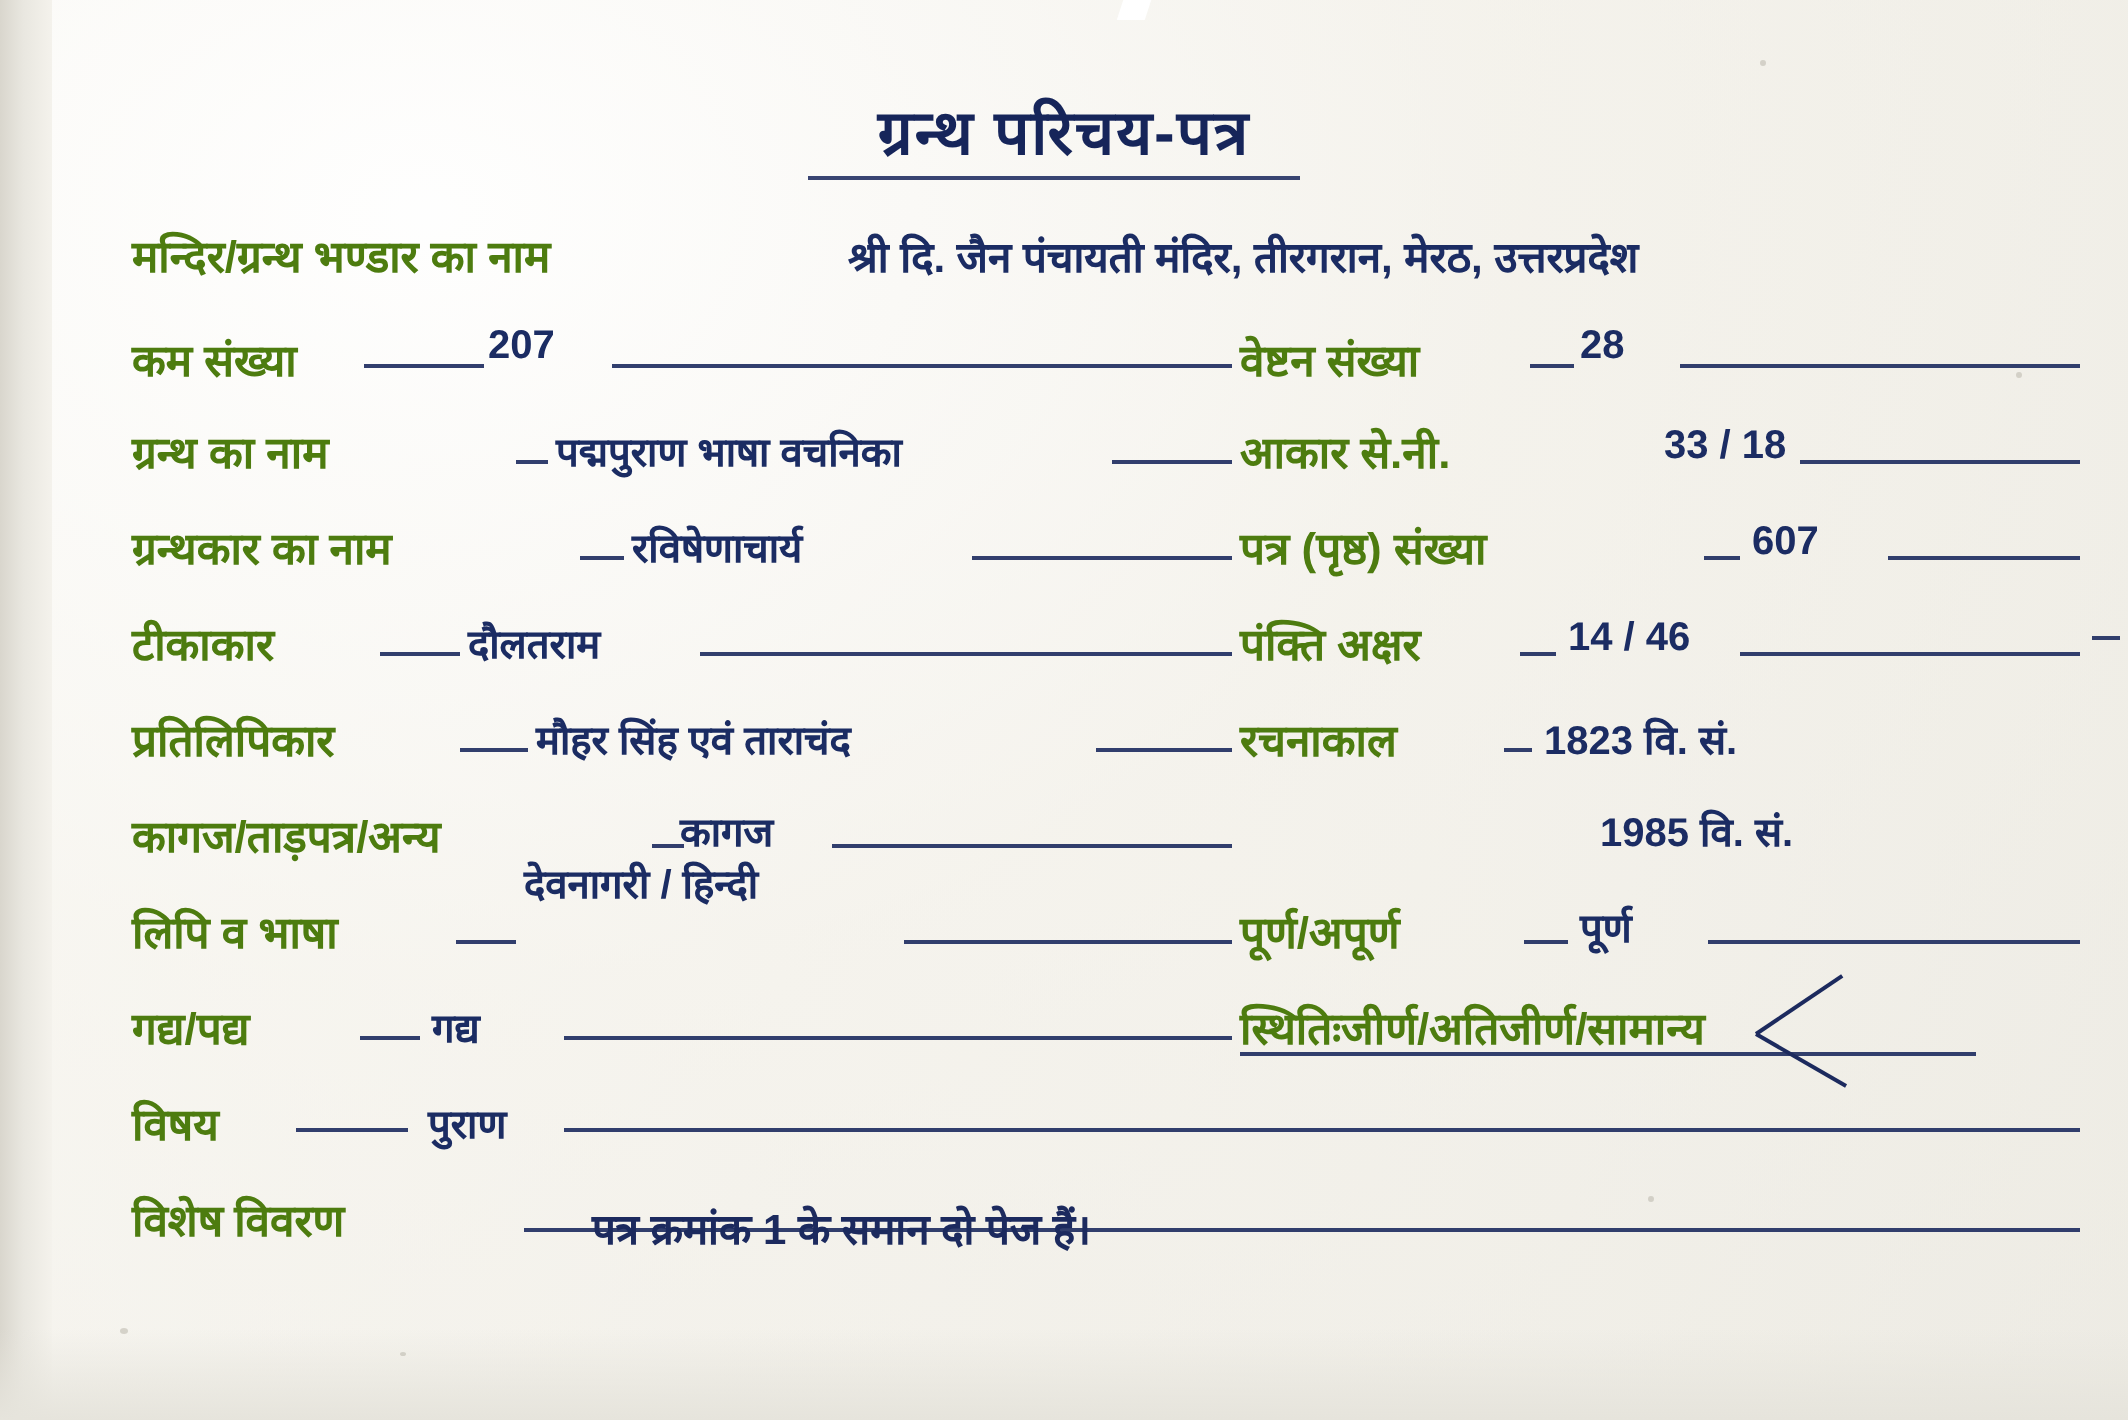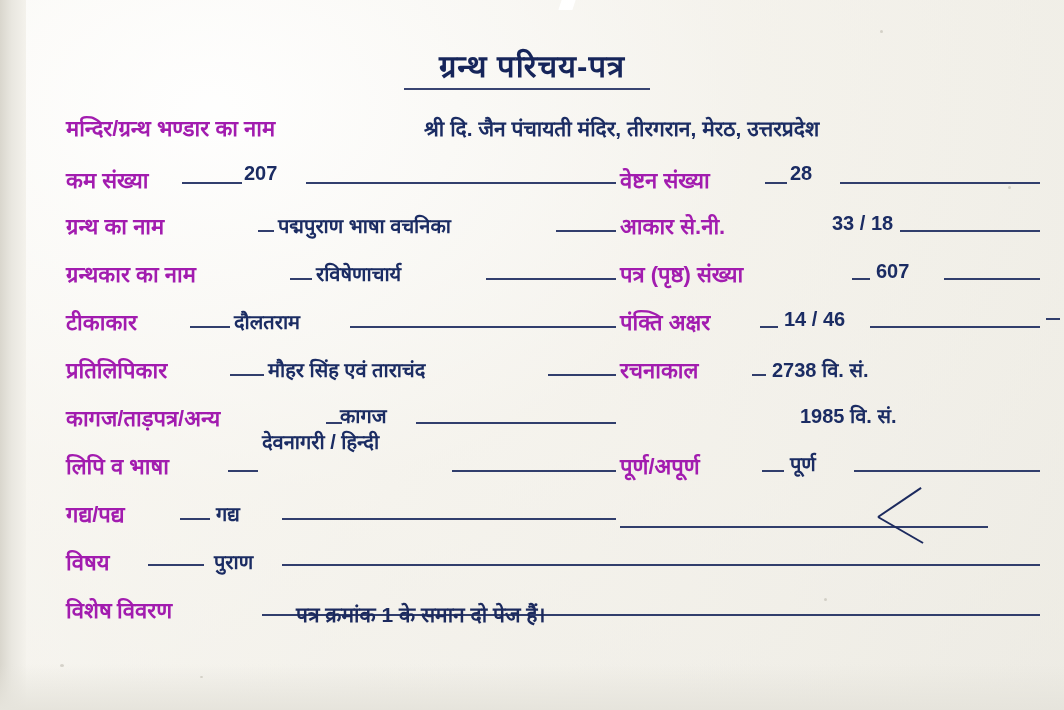--- a/index.html
+++ b/index.html
@@ -78,21 +78,21 @@
     width: 246px;
     height: 2px;
     background: #16255a;
     opacity: 0.85;
   }
 
   
   .label {
     font-size: 22px;
     font-weight: 700;
-    color: #a21caf;
+    color: #4d7c0f;
   }
   .value {
     font-size: 20px;
     font-weight: 700;
     color: #1b2c63;
   }
 
   
   #hdr-label { top: 112px; left: 66px; }
   #hdr-value { top: 114px; left: 424px; font-size: 21px; }
@@ -191,21 +191,21 @@
   <div class="ink value" style="top:308px; left:784px;">14 / 46</div>
   <div class="rule" style="top:326px; left:760px; width:18px;"></div>
   <div class="rule" style="top:326px; left:870px; width:170px;"></div>
   <div class="rule" style="top:318px; left:1046px; width:14px;"></div>
 
   <div class="ink label" style="top:354px; left:66px;">प्रतिलिपिकार</div>
   <div class="ink value" style="top:356px; left:268px;">मौहर सिंह एवं ताराचंद</div>
   <div class="rule" style="top:374px; left:230px; width:34px;"></div>
   <div class="rule" style="top:374px; left:548px; width:68px;"></div>
   <div class="ink label" style="top:354px; left:620px;">रचनाकाल</div>
-  <div class="ink value" style="top:356px; left:772px;">2738 वि. सं.</div>
+  <div class="ink value" style="top:356px; left:772px;">1823 वि. सं.</div>
   <div class="rule" style="top:374px; left:752px; width:14px;"></div>
 
   <div class="ink label" style="top:402px; left:66px;">कागज/ताड़पत्र/अन्य</div>
   <div class="ink value" style="top:402px; left:340px;">कागज</div>
   <div class="rule" style="top:422px; left:326px; width:16px;"></div>
   <div class="rule" style="top:422px; left:416px; width:200px;"></div>
   <div class="ink value" style="top:402px; left:800px;">1985 वि. सं.</div>
 
   <div class="ink label" style="top:450px; left:66px;">लिपि व भाषा</div>
   <div class="ink value" style="top:428px; left:262px;text-align:center;">देवनागरी / हिन्दी</div>
@@ -213,20 +213,21 @@
   <div class="rule" style="top:470px; left:452px; width:164px;"></div>
   <div class="ink label" style="top:450px; left:620px;">पूर्ण/अपूर्ण</div>
   <div class="ink value" style="top:450px; left:790px;">पूर्ण</div>
   <div class="rule" style="top:470px; left:762px; width:22px;"></div>
   <div class="rule" style="top:470px; left:854px; width:186px;"></div>
 
   <div class="ink label" style="top:498px; left:66px;">गद्य/पद्य</div>
   <div class="ink value" style="top:500px; left:216px;">गद्य</div>
   <div class="rule" style="top:518px; left:180px; width:30px;"></div>
   <div class="rule" style="top:518px; left:282px; width:334px;"></div>
+  <div class="ink label" style="top:498px; left:620px;">स्थितिःजीर्ण/अतिजीर्ण/सामान्य</div>
   <div class="rule" style="top:526px; left:620px; width:368px;"></div>
   <div id="strike-mark">
     <span class="a"></span>
     <span class="b"></span>
   </div>
 
   <div class="ink label" style="top:546px; left:66px;">विषय</div>
   <div class="ink value" style="top:548px; left:214px;">पुराण</div>
   <div class="rule" style="top:564px; left:148px; width:56px;"></div>
   <div class="rule" style="top:564px; left:282px; width:758px;"></div>

